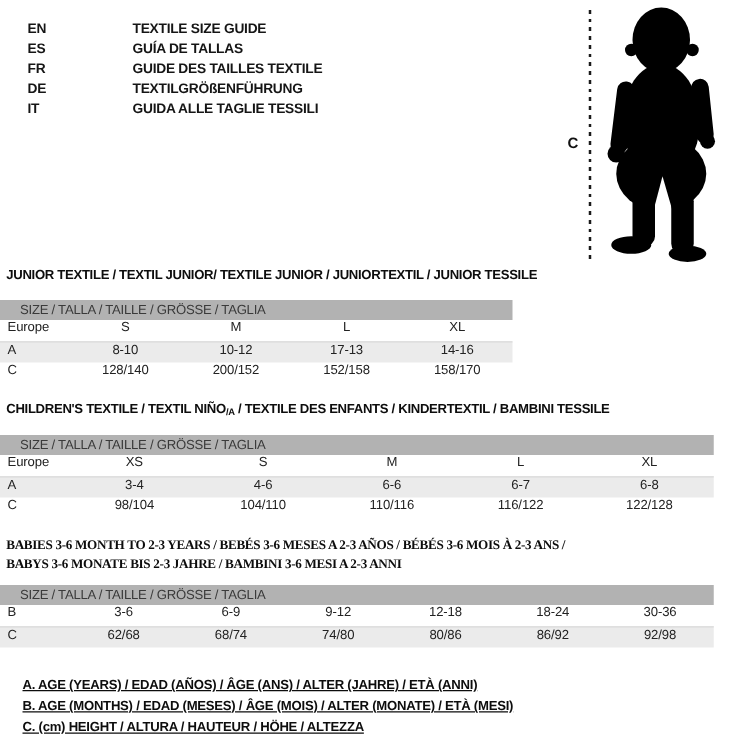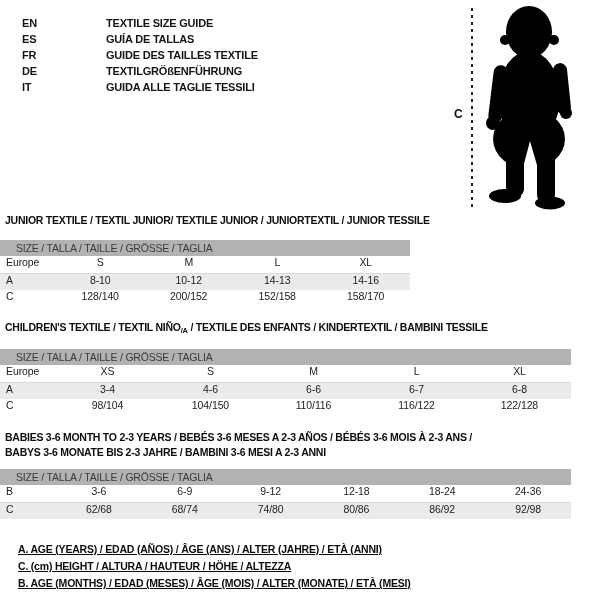--- a/index.html
+++ b/index.html
@@ -19,21 +19,21 @@
                 background:repeating-linear-gradient(to bottom,#1a1a1a 0 3px,transparent 3px 7px);}
   .measure-label{position:absolute;left:454px;top:107px;font-weight:bold;font-size:12px;color:#111;}
 
   
   .tbl{margin-left:0;}
   .t1{width:410px;margin-top:213px;}
   .t2{width:571px;margin-top:13px;}
   .t3{width:571px;margin-top:14px;}
   .tbl-title{margin:0;padding-left:5px;font-size:10.5px;font-weight:bold;
              letter-spacing:-0.25px;line-height:14px;white-space:nowrap;color:#0d0d0d;}
-  .t3 .tbl-title{line-height:15px;}
+  .t3 .tbl-title{line-height:15px;font-family:Liberation Serif, serif;}
   .sub{font-size:7.5px;vertical-align:-2px;}
   .size-bar{margin-top:13px;height:16px;line-height:16px;background:#b2b2b2;color:#3a3a3a;
             font-size:10.5px;padding-left:16px;letter-spacing:-0.2px;box-sizing:border-box;}
   .t2 .size-bar{margin-top:11px;}
   .t3 .size-bar{margin-top:9px;}
   .row{display:flex;height:17px;font-size:10.5px;color:#222;
        box-sizing:border-box;letter-spacing:-0.1px;}
   .row.shaded{background:#ebebeb;border-top:1px solid #d9d9d9;}
   .cell{flex:1;text-align:center;}
   .cell.label{flex:0 0 50px;text-align:left;padding-left:6px;}
@@ -100,21 +100,21 @@
       <span class="cell label">Europe</span>
       <span class="cell">S</span>
       <span class="cell">M</span>
       <span class="cell">L</span>
       <span class="cell">XL</span>
     </div>
     <div class="row shaded">
       <span class="cell label">A</span>
       <span class="cell">8-10</span>
       <span class="cell">10-12</span>
-      <span class="cell">14-13</span>
+      <span class="cell">17-13</span>
       <span class="cell">14-16</span>
     </div>
     <div class="row">
       <span class="cell label">C</span>
       <span class="cell">128/140</span>
       <span class="cell">200/152</span>
       <span class="cell">152/158</span>
       <span class="cell">158/170</span>
     </div>
   </div>
@@ -134,52 +134,52 @@
       <span class="cell label">A</span>
       <span class="cell">3-4</span>
       <span class="cell">4-6</span>
       <span class="cell">6-6</span>
       <span class="cell">6-7</span>
       <span class="cell">6-8</span>
     </div>
     <div class="row">
       <span class="cell label">C</span>
       <span class="cell">98/104</span>
-      <span class="cell">104/150</span>
+      <span class="cell">104/110</span>
       <span class="cell">110/116</span>
       <span class="cell">116/122</span>
       <span class="cell">122/128</span>
     </div>
   </div>
 
   <div class="tbl t3">
     <h2 class="tbl-title">
       <div>BABIES 3-6 MONTH TO 2-3 YEARS / BEBÉS 3-6 MESES A 2-3 AÑOS / BÉBÉS 3-6 MOIS À 2-3 ANS /</div>
       <div>BABYS 3-6 MONATE BIS 2-3 JAHRE / BAMBINI 3-6 MESI A 2-3 ANNI</div>
     </h2>
     <div class="size-bar">SIZE / TALLA / TAILLE / GRÖSSE / TAGLIA</div>
     <div class="row">
       <span class="cell label">B</span>
       <span class="cell">3-6</span>
       <span class="cell">6-9</span>
       <span class="cell">9-12</span>
       <span class="cell">12-18</span>
       <span class="cell">18-24</span>
-      <span class="cell">24-36</span>
+      <span class="cell">30-36</span>
     </div>
     <div class="row shaded">
       <span class="cell label">C</span>
       <span class="cell">62/68</span>
       <span class="cell">68/74</span>
       <span class="cell">74/80</span>
       <span class="cell">80/86</span>
       <span class="cell">86/92</span>
       <span class="cell">92/98</span>
     </div>
   </div>
 
   <div class="notes">
     <div class="note">A. AGE (YEARS) / EDAD (AÑOS) / ÂGE (ANS) / ALTER (JAHRE) / ETÀ (ANNI)</div>
+    <div class="note">B. AGE (MONTHS) / EDAD (MESES) / ÂGE (MOIS) / ALTER (MONATE) / ETÀ (MESI)</div>
     <div class="note">C. (cm) HEIGHT / ALTURA / HAUTEUR / HÖHE / ALTEZZA</div>
-    <div class="note">B. AGE (MONTHS) / EDAD (MESES) / ÂGE (MOIS) / ALTER (MONATE) / ETÀ (MESI)</div>
   </div>
 
 </div>
 
 </body></html>

